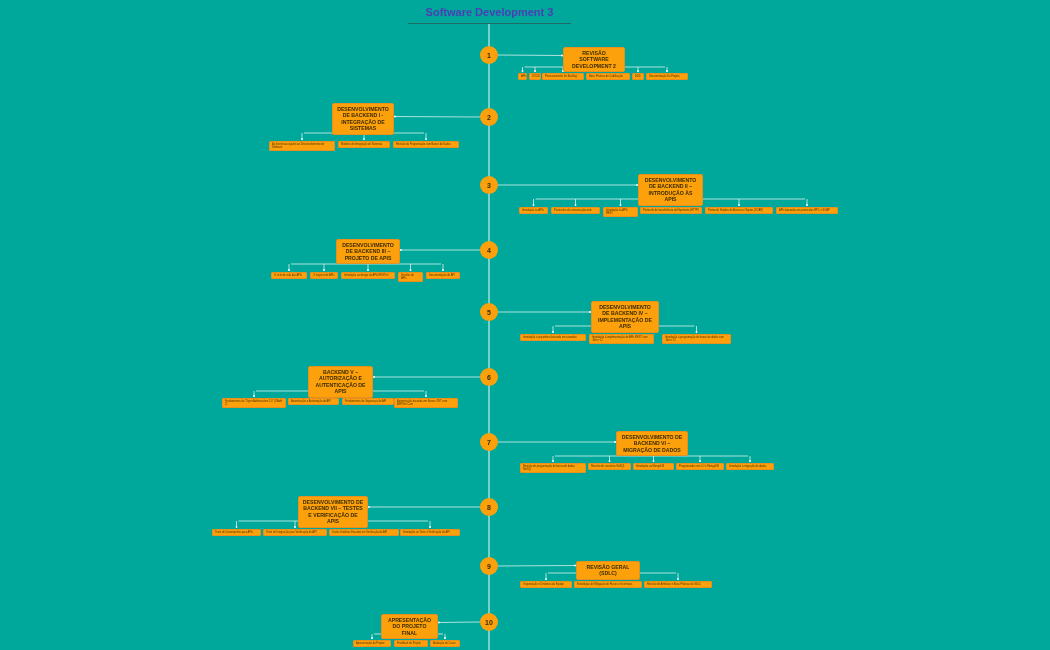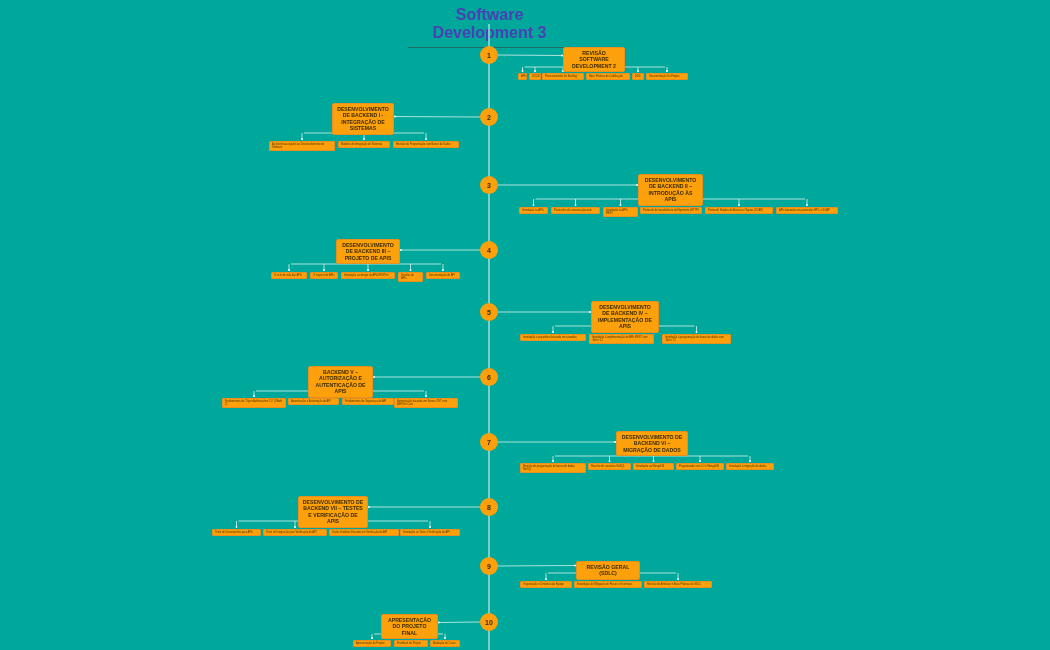--- a/index.html
+++ b/index.html
@@ -3,21 +3,21 @@
 <meta charset="utf-8">
 <style>
   html, body { margin:0; padding:0; }
   body {
     width:1050px; height:650px; overflow:hidden; position:relative;
     background:#00a79b;
     font-family:"Liberation Sans", sans-serif;
   }
   .title {
     position:absolute; left:408px; top:6px; width:163px; text-align:center;
-    color:#4a3fb5; font-weight:bold; font-size:16px;
+    color:#4a3fb5; font-weight:bold; font-size:11px;
     padding-bottom:5px; border-bottom:1px solid #1f6b66;
   }
   svg.lines { position:absolute; left:0; top:0; }
   .num {
     position:absolute; width:18px; height:18px; border-radius:50%;
     background:#fca10b; color:#3b2a00; font-size:7px; font-weight:bold;
     display:flex; align-items:center; justify-content:center;
   }
   .topic {
     position:absolute; background:#fca10b; border:1px solid #e8901e;

